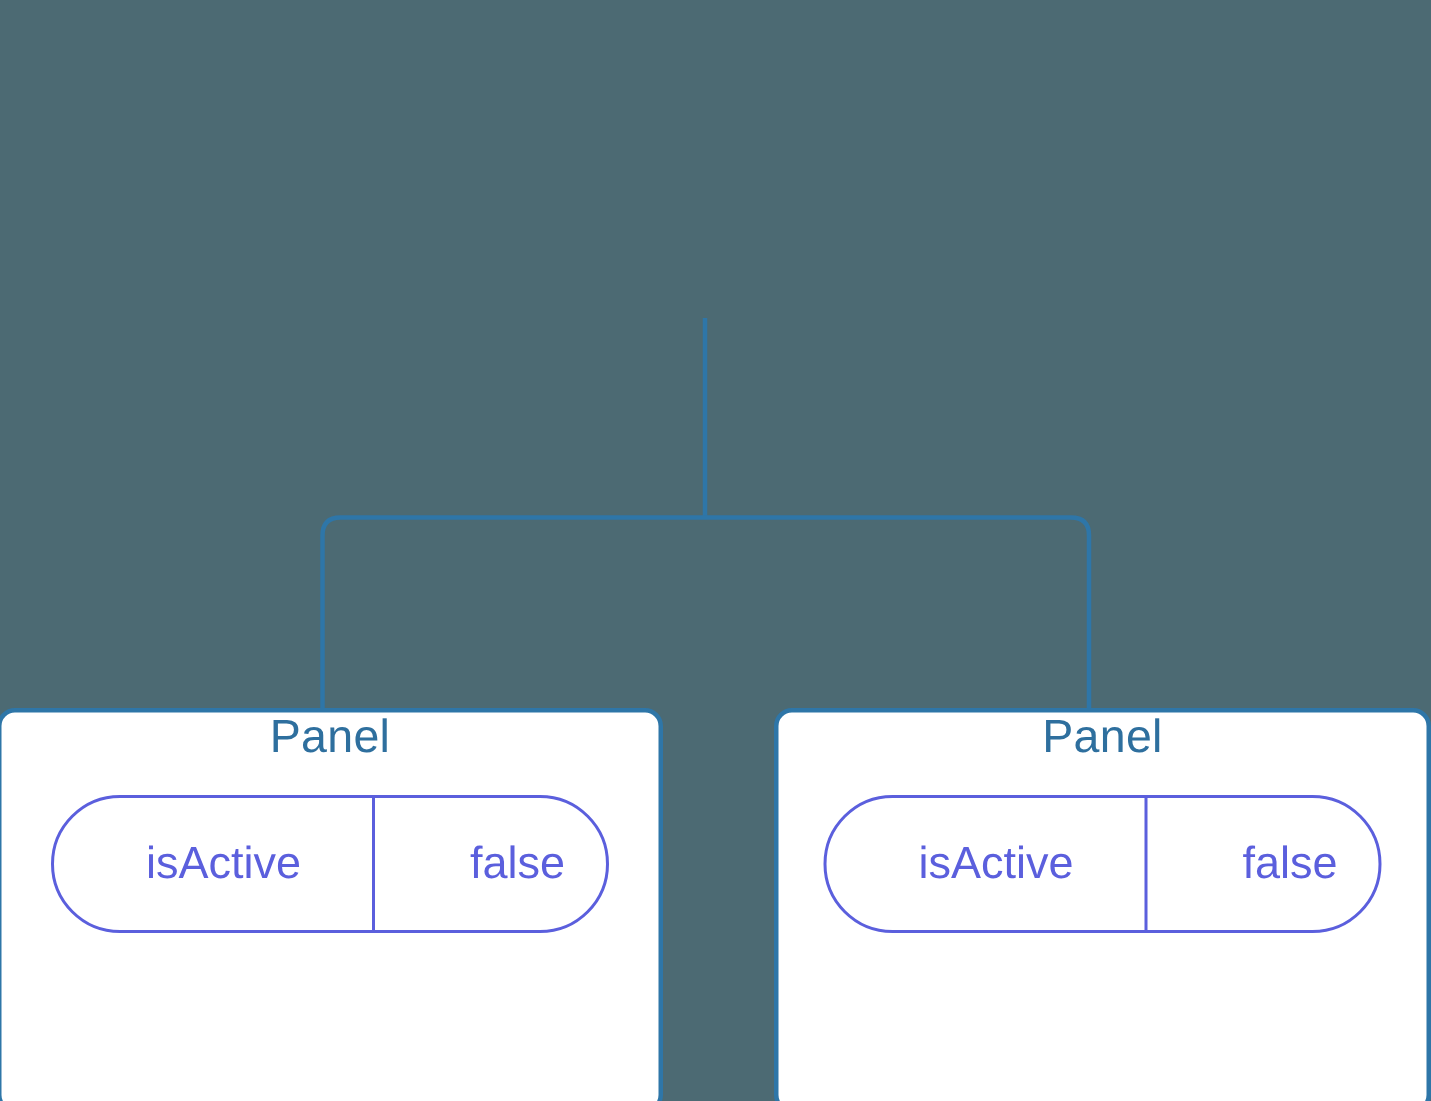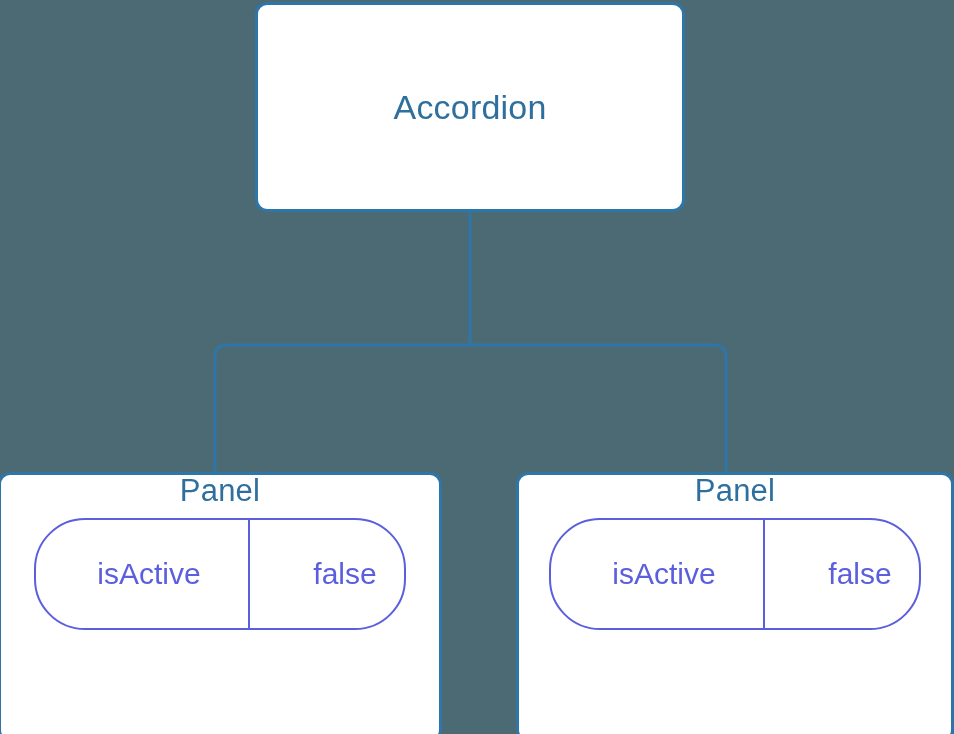--- a/index.html
+++ b/index.html
@@ -81,22 +81,22 @@
   #node-accordion .node-title {
     font-size: 34px;
   }
   .node-panel .node-title {
   }
 
   
   .prop-pill {
     display: flex;
     align-items: stretch;
-    margin-top: 12px;
-    height: 112px;
+    margin-top: 24px;
+    height: 92px;
     border: 2px solid #5b5fdd;
     border-radius: 51px;
     background: #ffffff;
     box-sizing: border-box;
     overflow: hidden;
   }
   .prop-key,
   .prop-val {
     display: flex;
     align-items: center;
@@ -125,23 +125,20 @@
 
   <svg id="connectors" viewBox="0 0 954 734" width="954" height="734" aria-hidden="true">
 
     <path d="M 470,212 L 470,345" fill="none" stroke="#2e76a8" stroke-width="3" stroke-linecap="butt"></path>
 
     <path d="M 470,345 L 227,345 Q 215,345 215,357 L 215,474" fill="none" stroke="#2e76a8" stroke-width="3" stroke-linejoin="round"></path>
 
     <path d="M 470,345 L 714,345 Q 726,345 726,357 L 726,474" fill="none" stroke="#2e76a8" stroke-width="3" stroke-linejoin="round"></path>
   </svg>
 
-  <div class="node" id="node-accordion">
-    <span class="node-title">Accordion</span>
-  </div>
 
   <div class="node node-panel" id="node-panel-0">
     <span class="node-title">Panel</span>
     <div class="prop-pill">
       <span class="prop-key">isActive</span>
       <span class="prop-val">false</span>
     </div>
   </div>
 
   <div class="node node-panel" id="node-panel-1">

